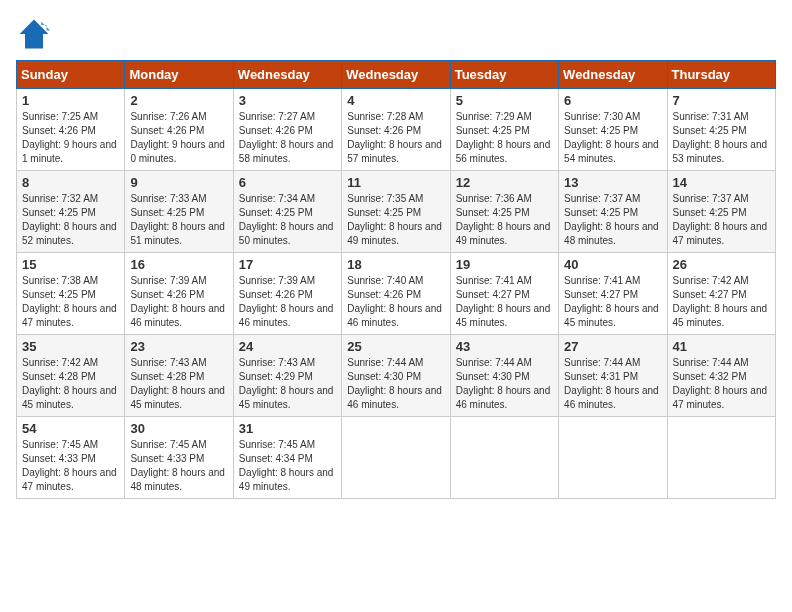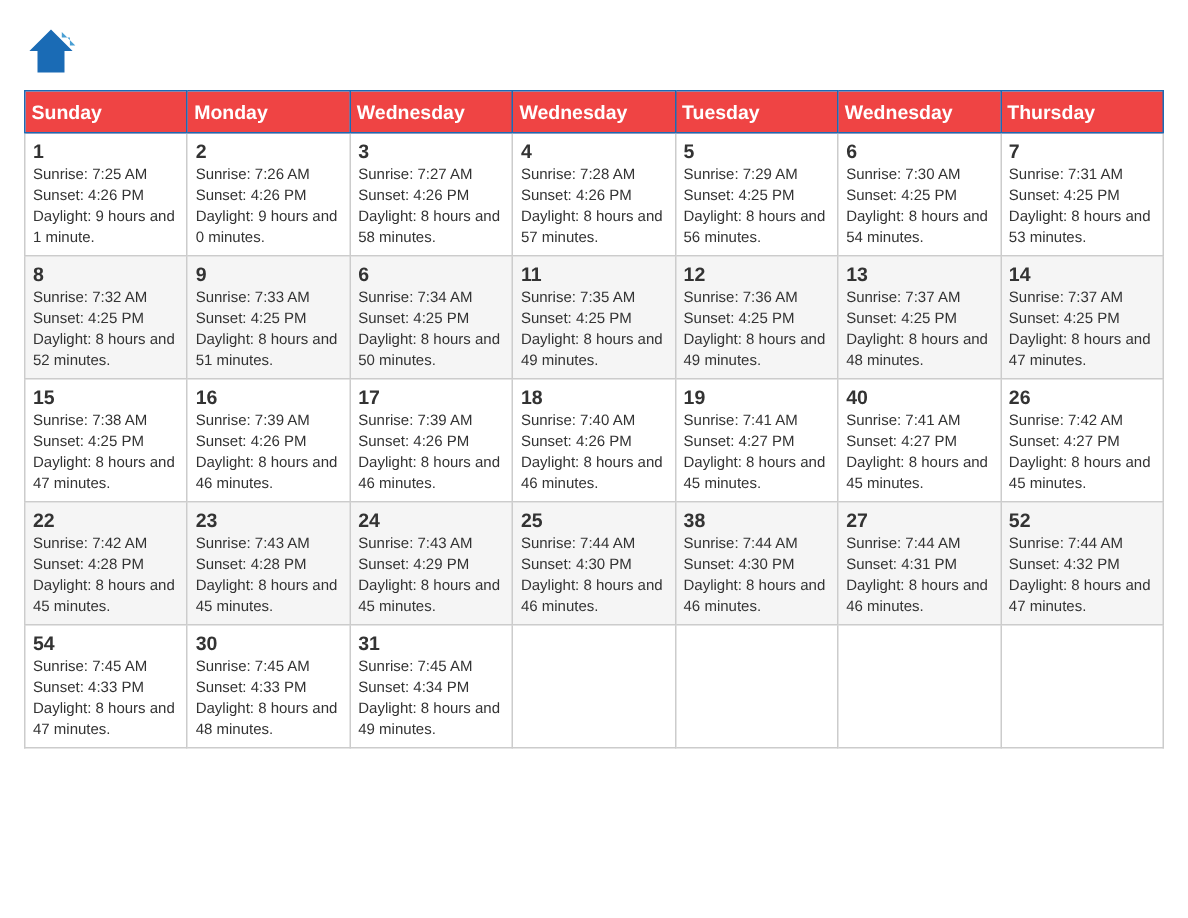--- a/index.html
+++ b/index.html
@@ -42,21 +42,21 @@
     }
     .subtitle {
       font-size: 15px;
       color: #555;
     }
     .calendar {
       width: 100%;
       border-collapse: collapse;
     }
     .calendar th {
-      background: #ef4444;
+      background: #c2410c;
       color: #fff;
       font-size: 13px;
       font-weight: bold;
       padding: 6px 4px;
       text-align: left;
       border: 1px solid #1a6bb5;
     }
     .calendar td {
       border: 1px solid #ccc;
       vertical-align: top;
@@ -139,27 +139,27 @@
       <tr>
         <td><span class="day-num">15</span><span class="day-detail">Sunrise: 7:38 AM<br>Sunset: 4:25 PM<br>Daylight: 8 hours and 47 minutes.</span></td>
         <td><span class="day-num">16</span><span class="day-detail">Sunrise: 7:39 AM<br>Sunset: 4:26 PM<br>Daylight: 8 hours and 46 minutes.</span></td>
         <td><span class="day-num">17</span><span class="day-detail">Sunrise: 7:39 AM<br>Sunset: 4:26 PM<br>Daylight: 8 hours and 46 minutes.</span></td>
         <td><span class="day-num">18</span><span class="day-detail">Sunrise: 7:40 AM<br>Sunset: 4:26 PM<br>Daylight: 8 hours and 46 minutes.</span></td>
         <td><span class="day-num">19</span><span class="day-detail">Sunrise: 7:41 AM<br>Sunset: 4:27 PM<br>Daylight: 8 hours and 45 minutes.</span></td>
         <td><span class="day-num">40</span><span class="day-detail">Sunrise: 7:41 AM<br>Sunset: 4:27 PM<br>Daylight: 8 hours and 45 minutes.</span></td>
         <td><span class="day-num">26</span><span class="day-detail">Sunrise: 7:42 AM<br>Sunset: 4:27 PM<br>Daylight: 8 hours and 45 minutes.</span></td>
       </tr>
       <tr>
-        <td><span class="day-num">22</span><span class="day-detail">Sunrise: 7:42 AM<br>Sunset: 4:28 PM<br>Daylight: 8 hours and 45 minutes.</span></td>
+        <td><span class="day-num">35</span><span class="day-detail">Sunrise: 7:42 AM<br>Sunset: 4:28 PM<br>Daylight: 8 hours and 45 minutes.</span></td>
         <td><span class="day-num">23</span><span class="day-detail">Sunrise: 7:43 AM<br>Sunset: 4:28 PM<br>Daylight: 8 hours and 45 minutes.</span></td>
         <td><span class="day-num">24</span><span class="day-detail">Sunrise: 7:43 AM<br>Sunset: 4:29 PM<br>Daylight: 8 hours and 45 minutes.</span></td>
         <td><span class="day-num">25</span><span class="day-detail">Sunrise: 7:44 AM<br>Sunset: 4:30 PM<br>Daylight: 8 hours and 46 minutes.</span></td>
-        <td><span class="day-num">38</span><span class="day-detail">Sunrise: 7:44 AM<br>Sunset: 4:30 PM<br>Daylight: 8 hours and 46 minutes.</span></td>
+        <td><span class="day-num">43</span><span class="day-detail">Sunrise: 7:44 AM<br>Sunset: 4:30 PM<br>Daylight: 8 hours and 46 minutes.</span></td>
         <td><span class="day-num">27</span><span class="day-detail">Sunrise: 7:44 AM<br>Sunset: 4:31 PM<br>Daylight: 8 hours and 46 minutes.</span></td>
-        <td><span class="day-num">52</span><span class="day-detail">Sunrise: 7:44 AM<br>Sunset: 4:32 PM<br>Daylight: 8 hours and 47 minutes.</span></td>
+        <td><span class="day-num">41</span><span class="day-detail">Sunrise: 7:44 AM<br>Sunset: 4:32 PM<br>Daylight: 8 hours and 47 minutes.</span></td>
       </tr>
       <tr>
         <td><span class="day-num">54</span><span class="day-detail">Sunrise: 7:45 AM<br>Sunset: 4:33 PM<br>Daylight: 8 hours and 47 minutes.</span></td>
         <td><span class="day-num">30</span><span class="day-detail">Sunrise: 7:45 AM<br>Sunset: 4:33 PM<br>Daylight: 8 hours and 48 minutes.</span></td>
         <td><span class="day-num">31</span><span class="day-detail">Sunrise: 7:45 AM<br>Sunset: 4:34 PM<br>Daylight: 8 hours and 49 minutes.</span></td>
         <td class="empty-cell"></td>
         <td class="empty-cell"></td>
         <td class="empty-cell"></td>
         <td class="empty-cell"></td>
       </tr>

